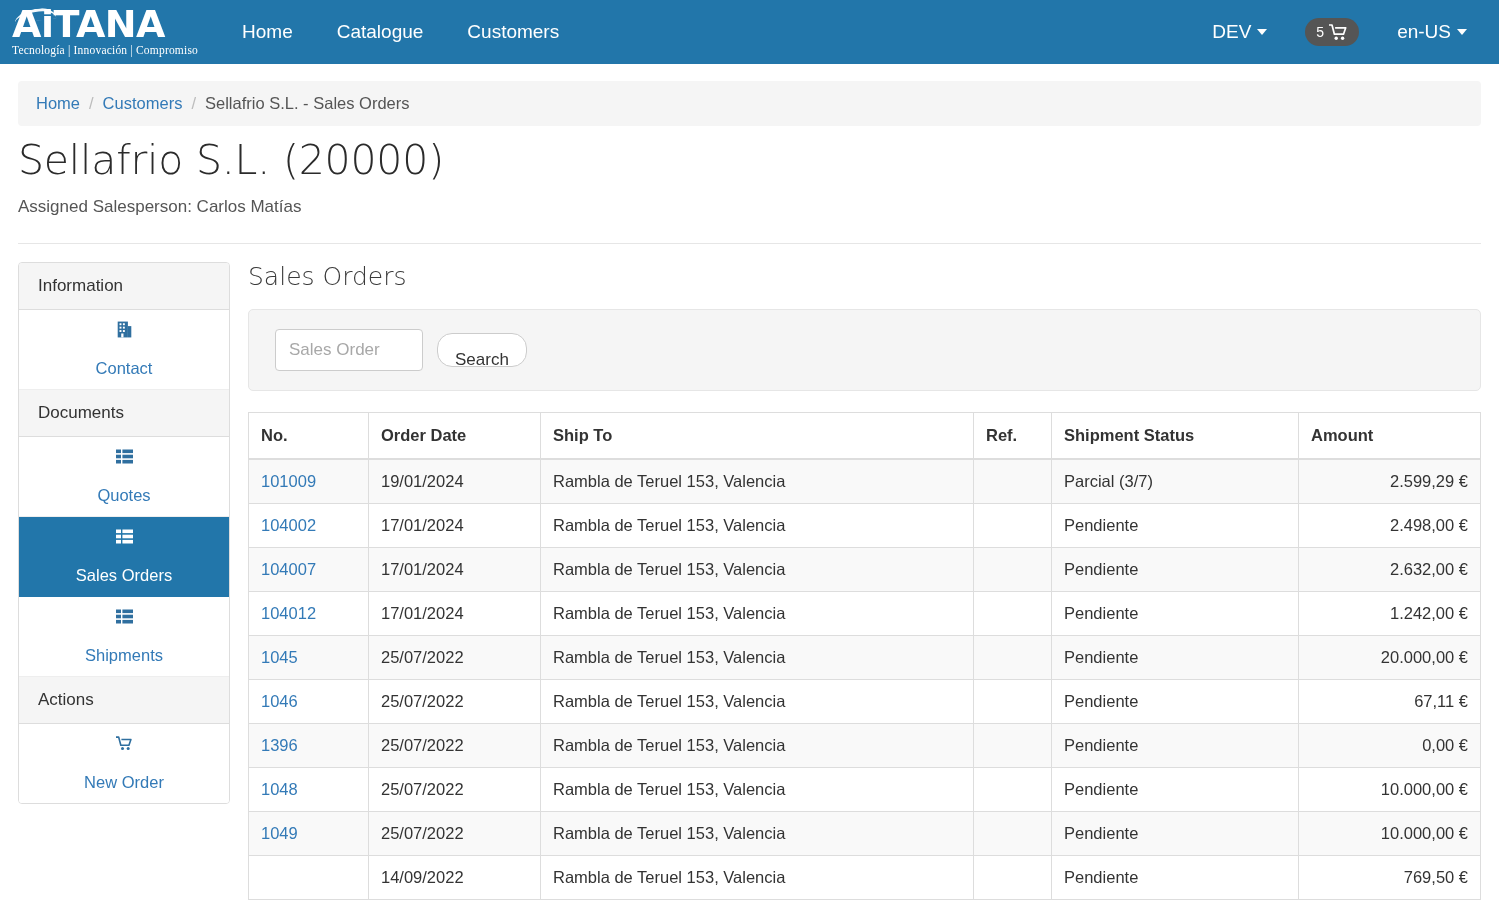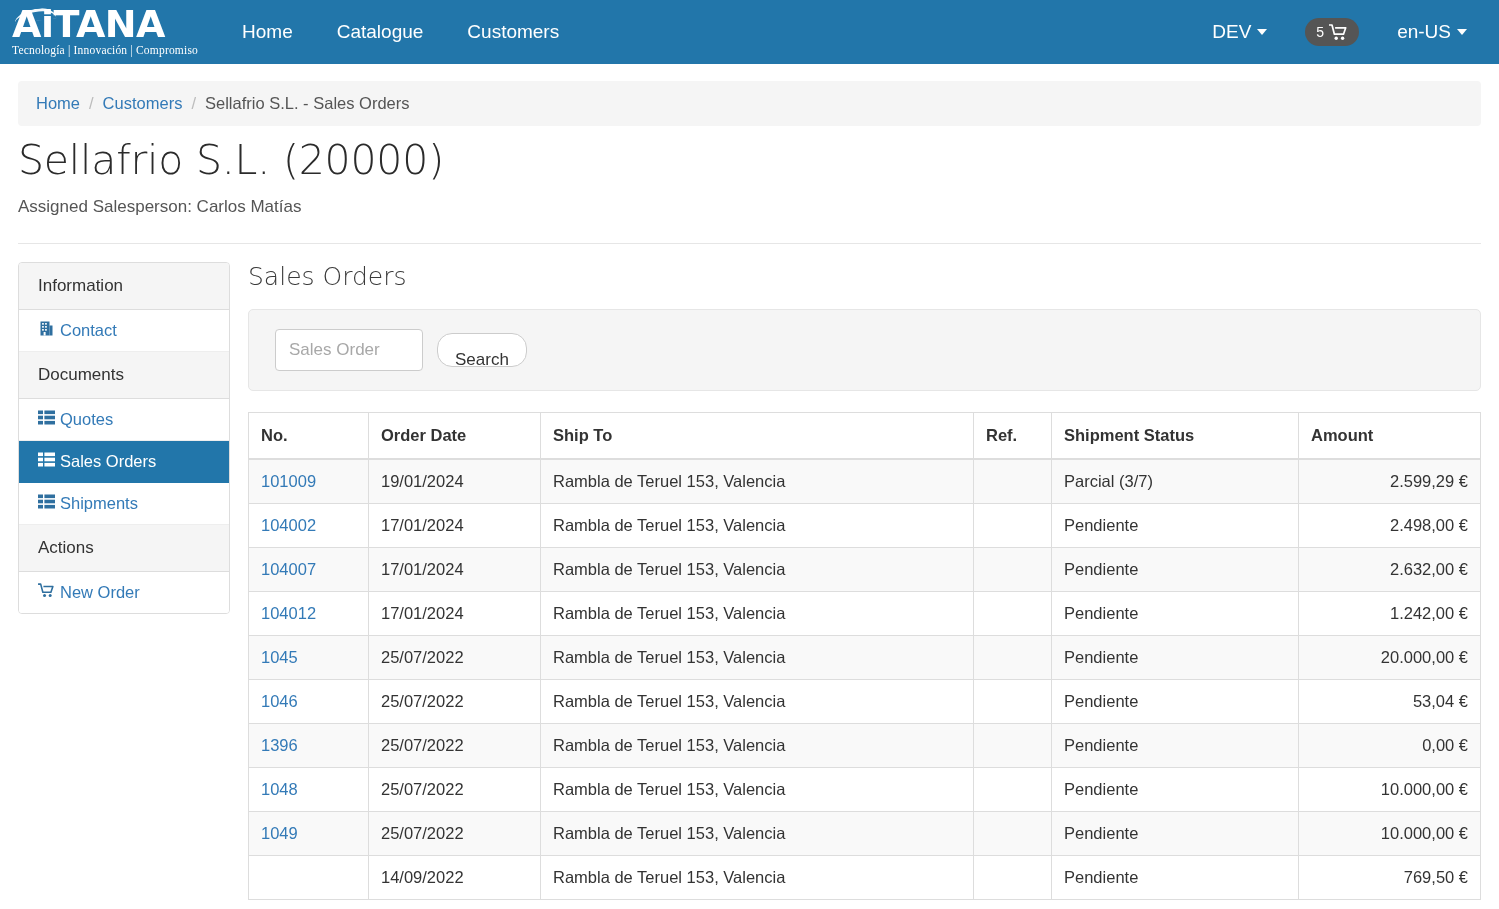--- a/index.html
+++ b/index.html
@@ -169,28 +169,30 @@
   }
   .side-head {
     background: #f5f5f5;
     border-bottom: 1px solid #dddddd;
     padding: 13px 19px;
     font-size: 17px;
     color: #333333;
   }
   .side-item {
     display: flex;
-    gap: 5px;
+    align-items: center;
+    gap: 21px;
     padding: 11px 19px;
     font-size: 16.5px;
     color: #337ab7;
     cursor: pointer;
     border-bottom: 1px solid #eeeeee;
     background: #ffffff;
     text-decoration: none;
+    flex-direction: column;
   }
   .side-item:last-child { border-bottom: none; }
   .side-item.active {
     background: #2276AA;
     color: #ffffff;
     border-bottom-color: #2276AA;
   }
   .side-ico { width: 17px; height: 15px; display: block; flex: 0 0 17px; }
 
   
@@ -459,21 +461,21 @@
           <td class="c-ref"></td>
           <td class="c-status">Pendiente</td>
           <td class="c-amount">20.000,00 €</td>
         </tr>
         <tr>
           <td class="c-no"><a class="ord-link">1046</a></td>
           <td class="c-date">25/07/2022</td>
           <td class="c-ship">Rambla de Teruel 153, Valencia</td>
           <td class="c-ref"></td>
           <td class="c-status">Pendiente</td>
-          <td class="c-amount">53,04 €</td>
+          <td class="c-amount">67,11 €</td>
         </tr>
         <tr>
           <td class="c-no"><a class="ord-link">1396</a></td>
           <td class="c-date">25/07/2022</td>
           <td class="c-ship">Rambla de Teruel 153, Valencia</td>
           <td class="c-ref"></td>
           <td class="c-status">Pendiente</td>
           <td class="c-amount">0,00 €</td>
         </tr>
         <tr>

